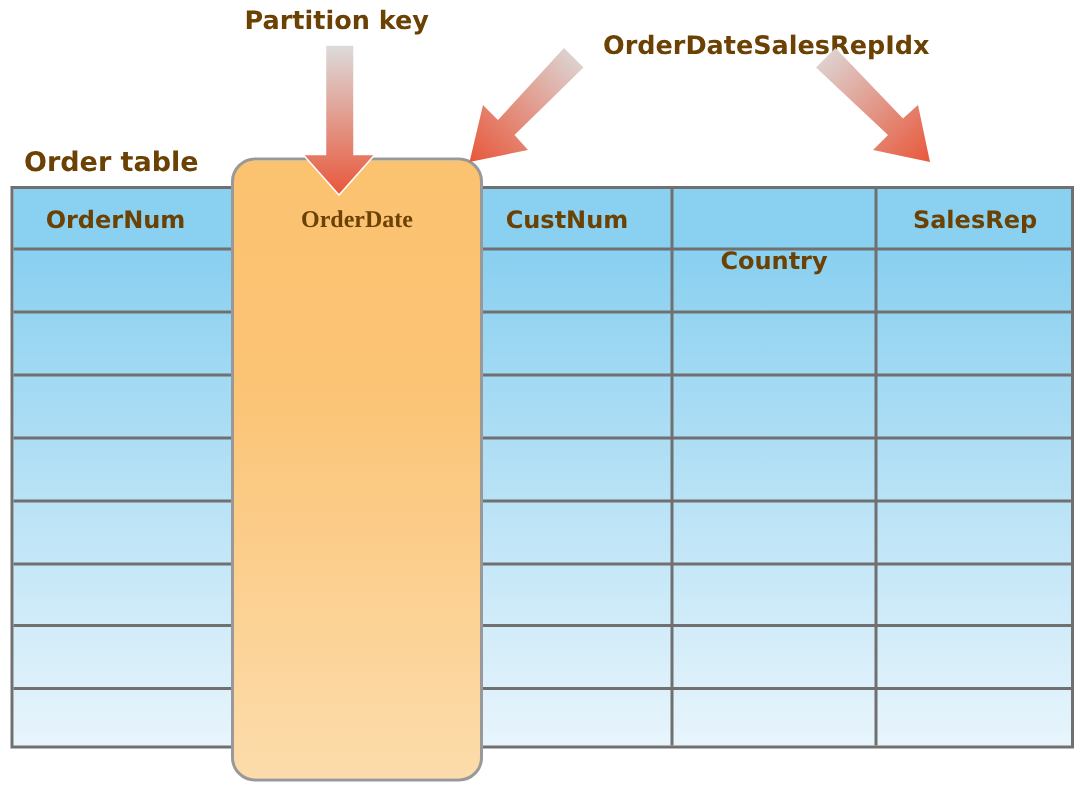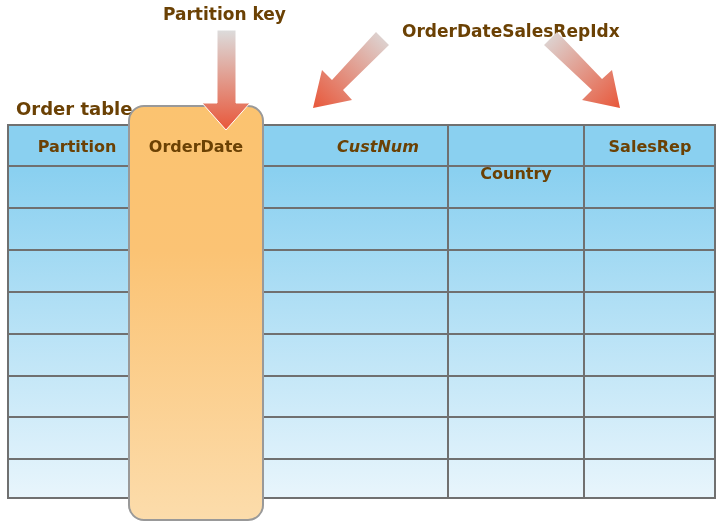--- a/index.html
+++ b/index.html
@@ -4,23 +4,23 @@
 <style>
   html, body { margin:0; padding:0; background:#ffffff; }
   body { width:721px; height:527px; position:relative; overflow:hidden; font-family:"DejaVu Sans", sans-serif; }
   .label { position:absolute; color:#6b4104; font-weight:bold; font-size:17px; white-space:nowrap; }
   .table { position:absolute; left:7px; top:124px; width:709px; height:375px; border:2px solid #707070; box-sizing:border-box;
            background:linear-gradient(to bottom, #8ad0f0 0%, #8ad0f0 12%, #e8f5fc 100%); }
   .hline { position:absolute; left:0; right:0; height:2px; background:#707070; }
   .vline { position:absolute; top:0; bottom:0; width:2px; background:#707070; }
   .col-h { position:absolute; top:0; height:41px; display:flex; align-items:center; justify-content:center;
            color:#6b4104; font-weight:bold; font-size:16px; }
-  .pk { position:absolute; left:128px; top:105px; width:136px; height:416px; box-sizing:border-box;
+  .pk { position:absolute; left:154px; top:105px; width:168px; height:416px; box-sizing:border-box;
         border:2px solid #999999; border-radius:16px;
-        background:linear-gradient(to bottom, #fbc370 0%, #fbc374 35%, #fcdcab 100%); }
+        background:linear-gradient(to bottom, #fbc370 0%, #fbc374 35%, #fcdcab 100%);font-family:Liberation Serif, serif; }
   .pk-h { position:absolute; top:19px; left:0; right:0; height:41px; display:flex; align-items:center; justify-content:center;
           color:#6b4104; font-weight:bold; font-size:16px; }
   svg.arrows { position:absolute; left:0; top:0; }
 </style>
 </head>
 <body>
 
 <div class="label" style="left:163px; top:4px;">Partition key</div>
 <div class="label" style="left:360px; top:21px;margin-left:42px;">OrderDateSalesRepIdx</div>
 <div class="label" style="left:16px; top:98px; font-size:18px;">Order table</div>
@@ -29,22 +29,22 @@
   <div class="hline" style="top:39px;"></div>
   <div class="hline" style="top:81px;"></div>
   <div class="hline" style="top:123px;"></div>
   <div class="hline" style="top:165px;"></div>
   <div class="hline" style="top:207px;"></div>
   <div class="hline" style="top:249px;"></div>
   <div class="hline" style="top:290px;"></div>
   <div class="hline" style="top:332px;"></div>
   <div class="vline" style="left:438px;"></div>
   <div class="vline" style="left:574px;"></div>
-  <div class="col-h" style="left:0; width:136px;">Partition</div>
-  <div class="col-h" style="left:300px; width:138px;font-style:italic;">CustNum</div>
+  <div class="col-h" style="left:0; width:136px;">OrderNum</div>
+  <div class="col-h" style="left:300px; width:138px;">CustNum</div>
   <div class="col-h" style="left:440px; width:134px;margin-top:27px;">Country</div>
   <div class="col-h" style="left:576px; width:130px;text-align:center;">SalesRep</div>
 </div>
 
 <div class="pk">
   <div class="pk-h">OrderDate</div>
 </div>
 
 <svg class="arrows" width="721" height="527">
   <defs>

